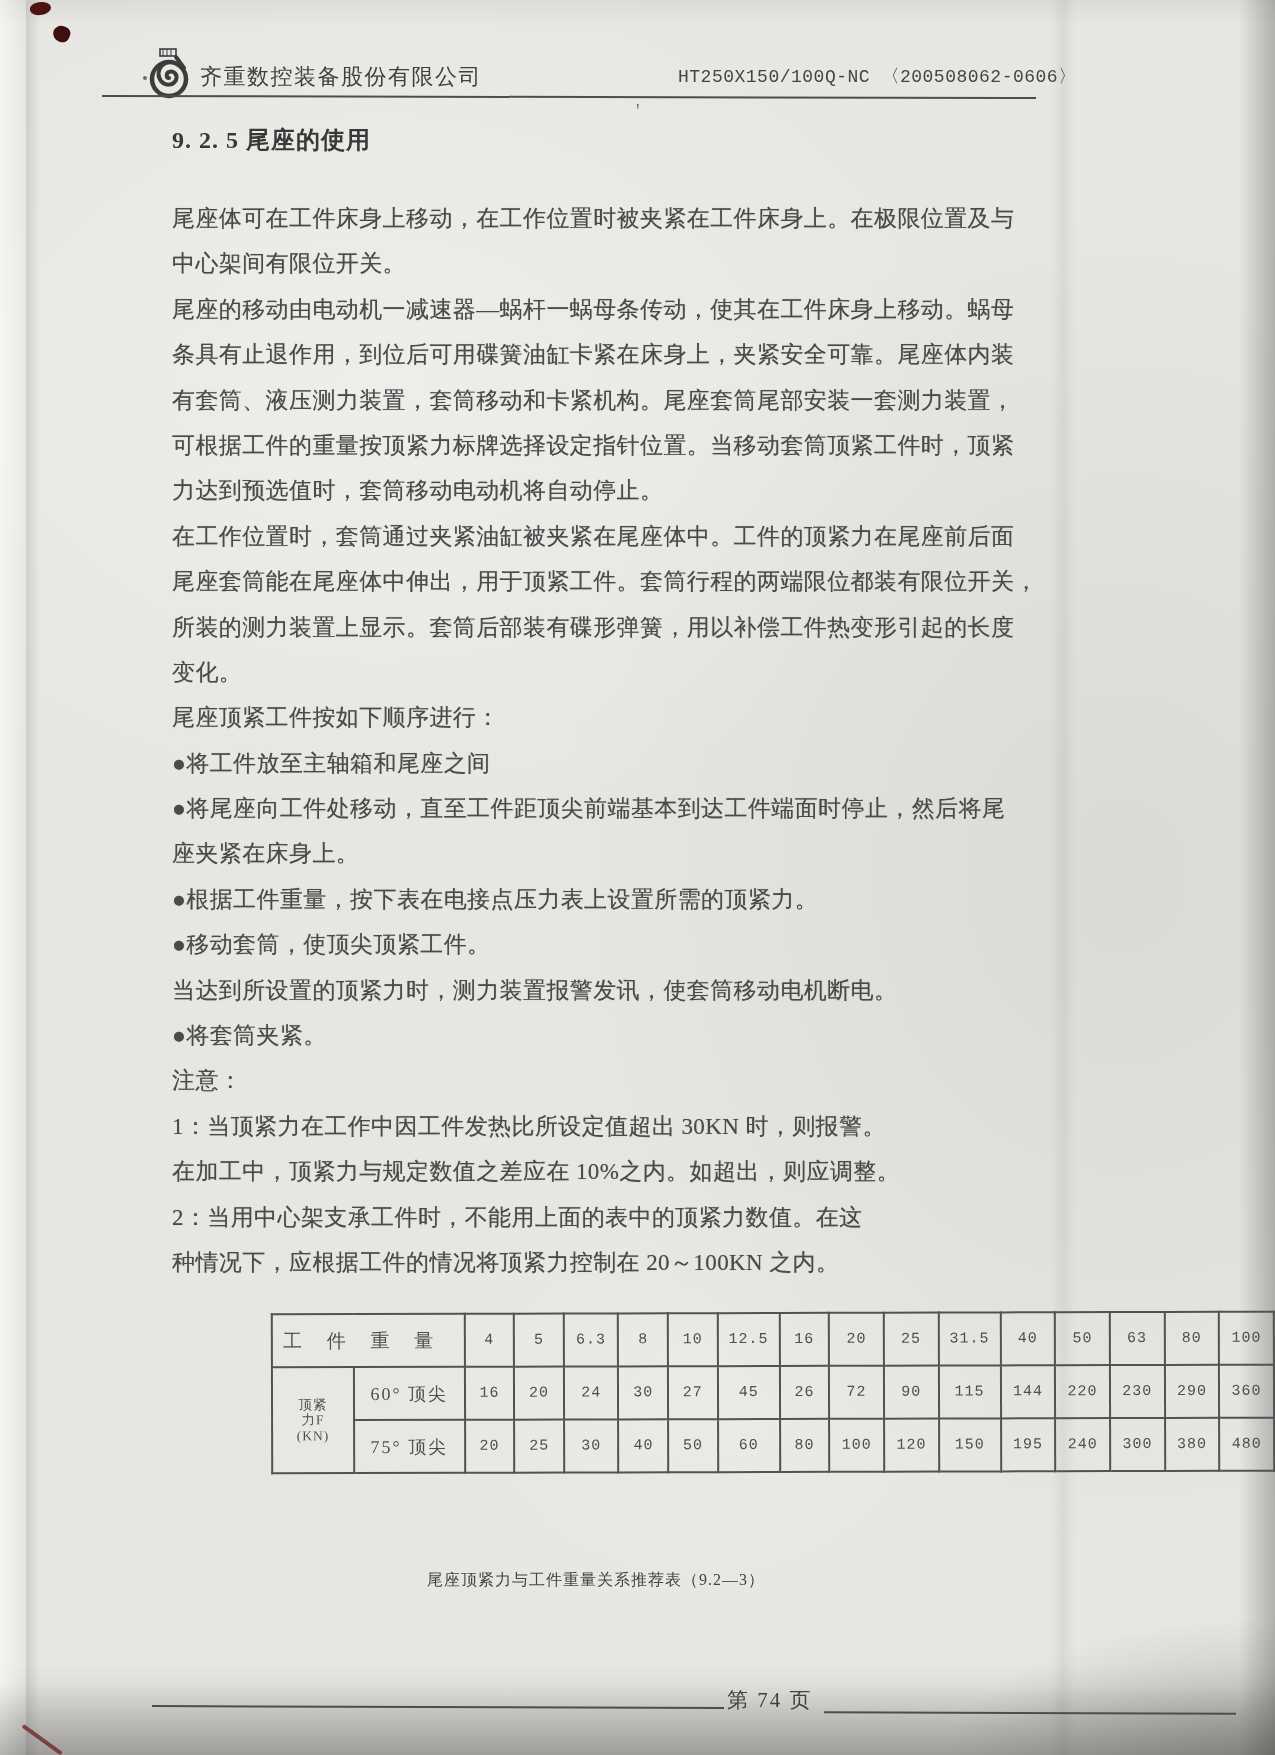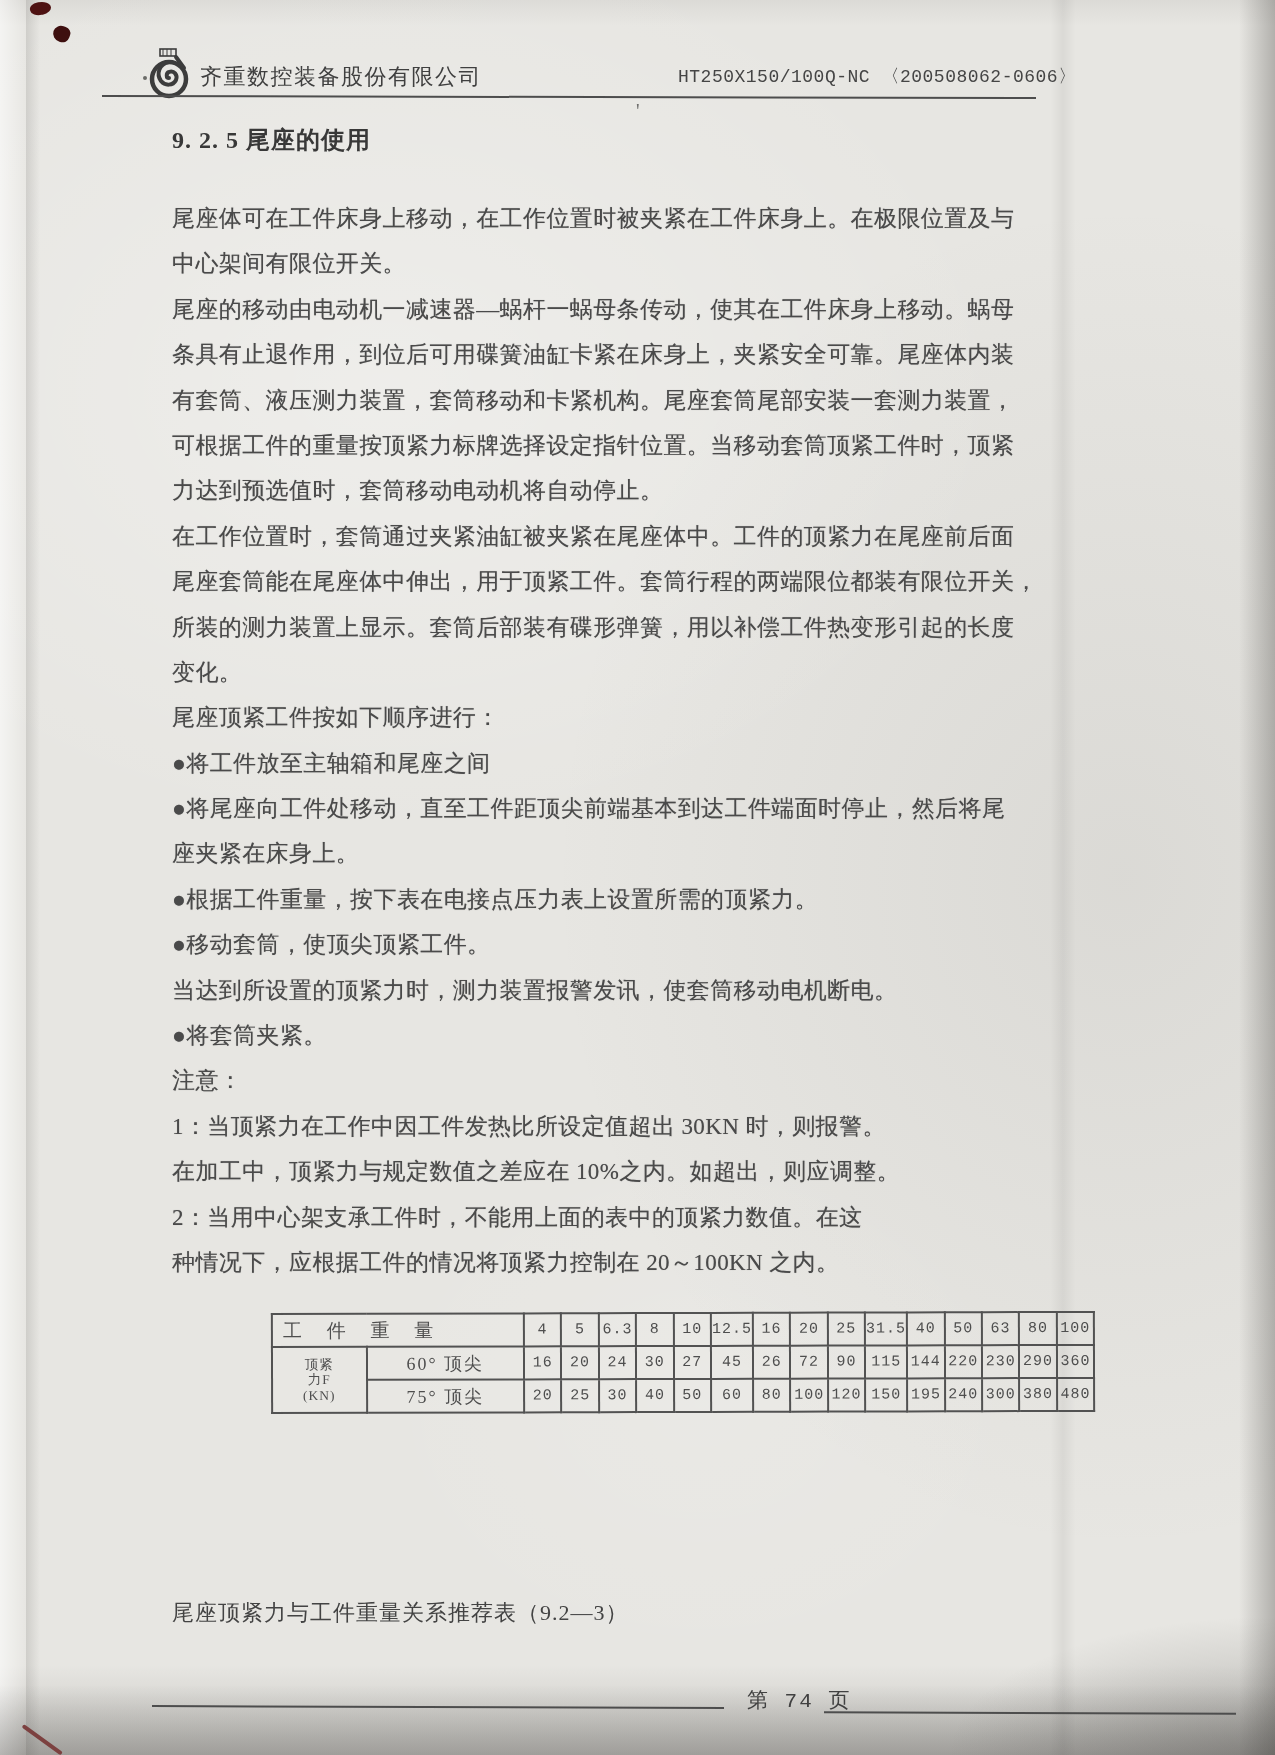--- a/index.html
+++ b/index.html
@@ -44,28 +44,28 @@
     font-size:18px;letter-spacing:0.5px;color:#454545;white-space:nowrap;}
   .header-line{position:absolute;left:102px;top:96px;width:934px;height:2px;background:#4d4d4d;transform:rotate(0.12deg);}
   
   .title{position:absolute;left:172px;top:124px;font-size:24px;font-weight:bold;letter-spacing:1px;color:#383838;}
   .body-text{position:absolute;left:172px;top:196px;width:856px;}
   .bline{height:45.4px;line-height:45.4px;font-size:23px;letter-spacing:0.4px;white-space:nowrap;
     text-shadow:0 0 0.7px rgba(74,74,74,0.55);}
   
   .force-table{position:absolute;left:271px;top:1312px;border-collapse:collapse;table-layout:fixed;
     transform:rotate(-0.15deg);background:rgba(255,255,255,0.06);}
-  .force-table td{border:2px solid #525252;text-align:center;vertical-align:middle;padding:0;height:31px;color:#4e4e4e;}
+  .force-table td{border:2px solid #525252;text-align:center;vertical-align:middle;padding:10px;height:31px;color:#4e4e4e;}
   td.wh{width:240px;font-size:19px;letter-spacing:10px;padding-left:10px;text-align:left;}
   td.fh{width:88px;font-size:13.5px;line-height:1.15;letter-spacing:1px;}
   td.lbl{width:148px;font-size:18px;letter-spacing:2px;}
   td.num{width:35.4px;font-family:"Liberation Mono","DejaVu Sans Mono",monospace;font-size:15px;letter-spacing:1px;}
   
-  .caption{position:absolute;left:172px;top:1570px;width:848px;font-size:22px;letter-spacing:1px;color:#434343;margin-top:28px;}
-  .footer-text{position:absolute;left:747px;top:1686px;font-size:21px;letter-spacing:2px;color:#414141;font-family:Liberation Mono, monospace;}
+  .caption{position:absolute;left:172px;top:1570px;width:848px;text-align:center;font-size:16px;letter-spacing:1px;color:#434343;}
+  .footer-text{position:absolute;left:727px;top:1686px;font-size:21px;letter-spacing:2px;color:#414141;}
   .footer-line-l{position:absolute;left:152px;top:1706px;width:572px;height:2px;background:#4d4d4d;transform:rotate(0.18deg);}
   .footer-line-r{position:absolute;left:824px;top:1712px;width:412px;height:2px;background:#4d4d4d;transform:rotate(0.22deg);}
 </style>
 </head>
 <body>
 
 <div class="page">
 
   <div class="left-strip"></div>
   <div class="left-crease"></div>

